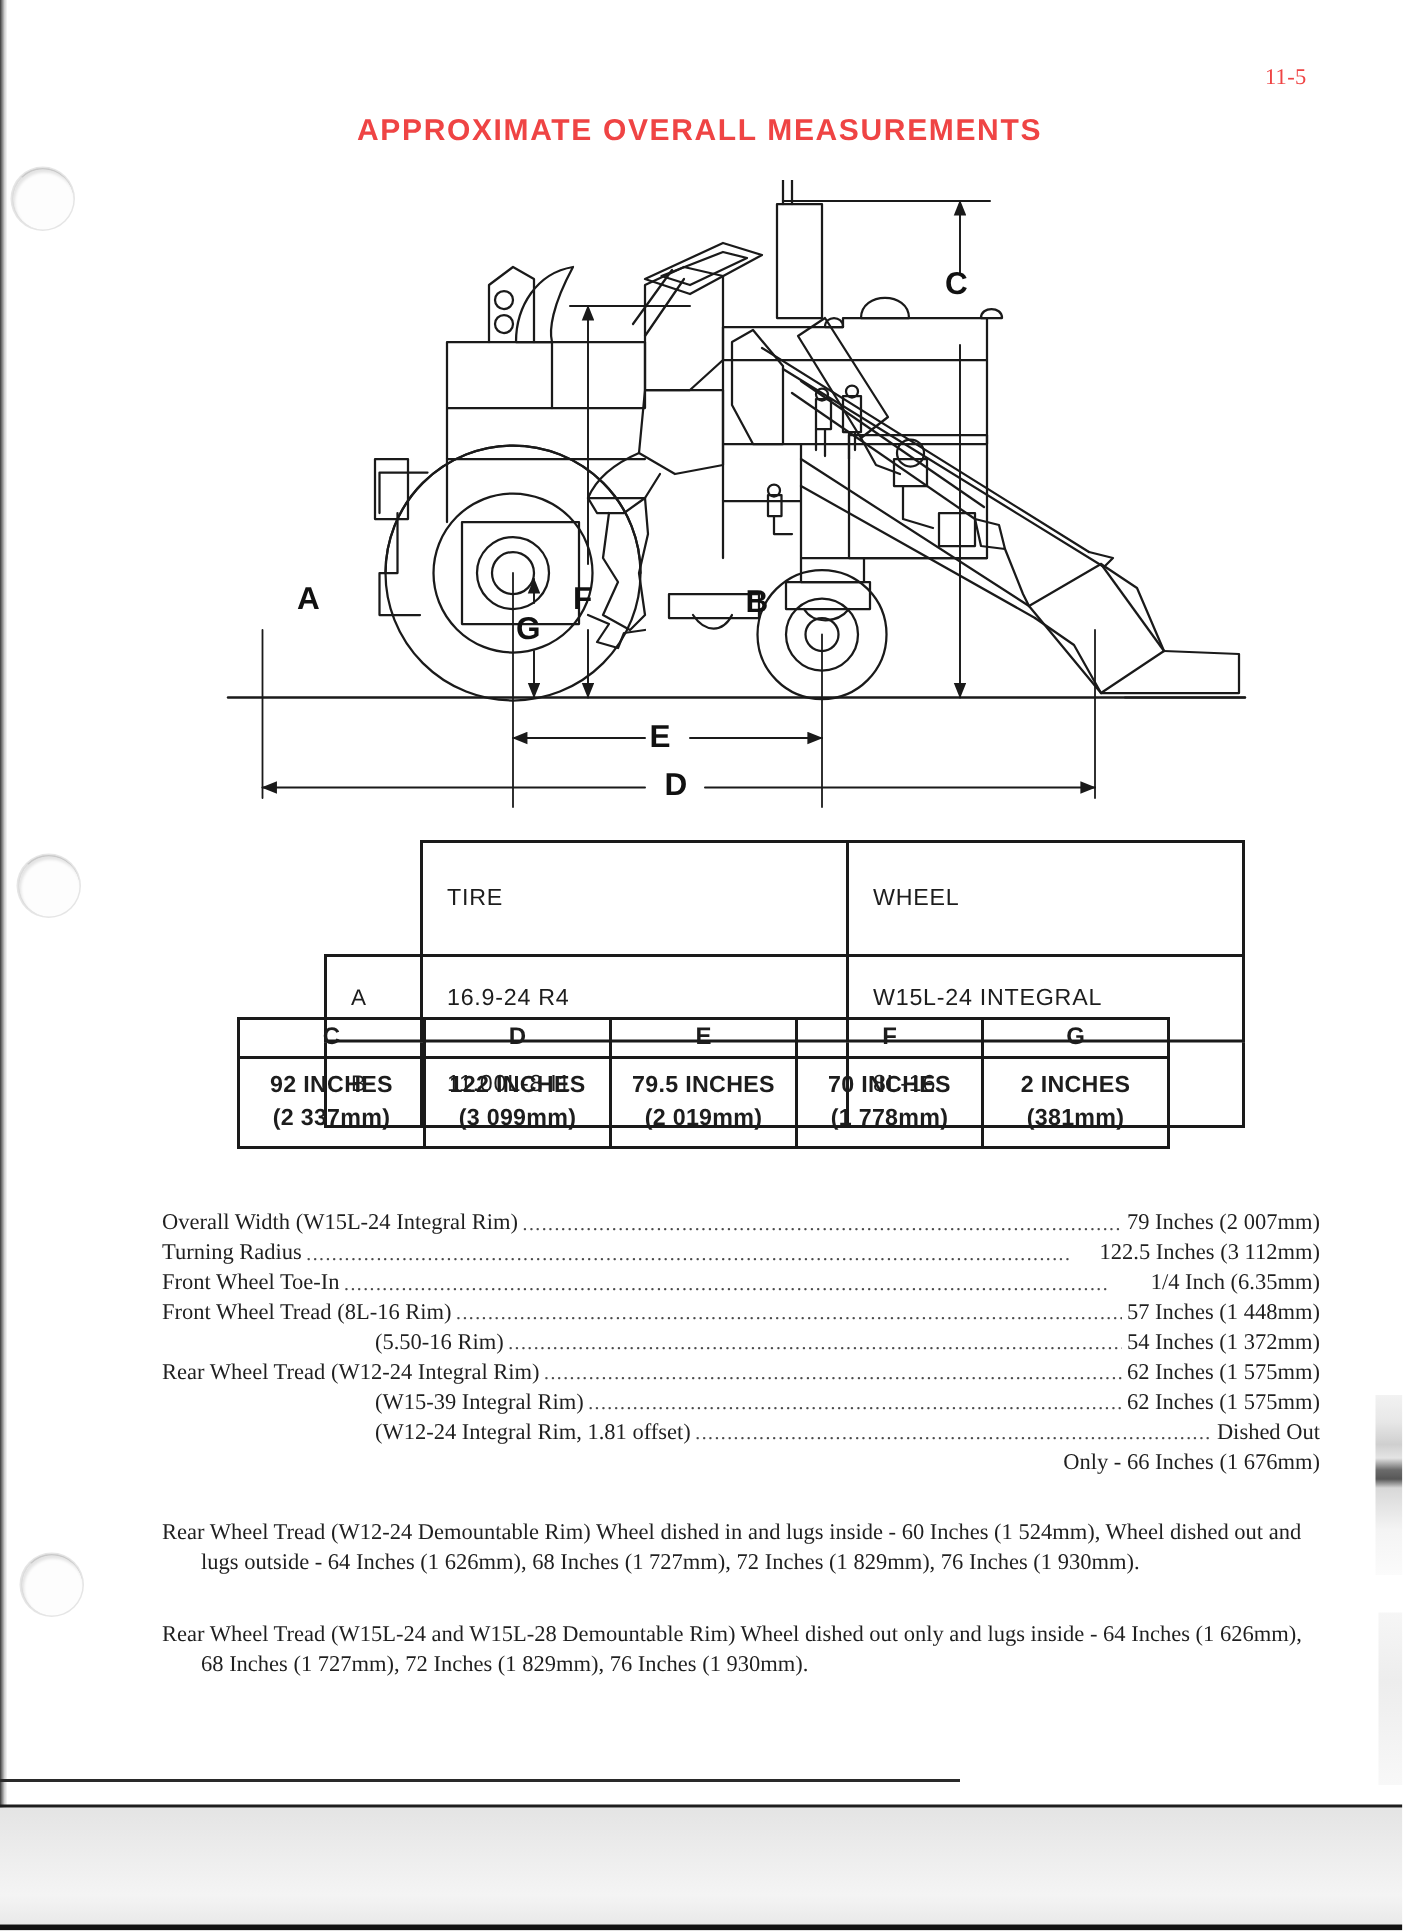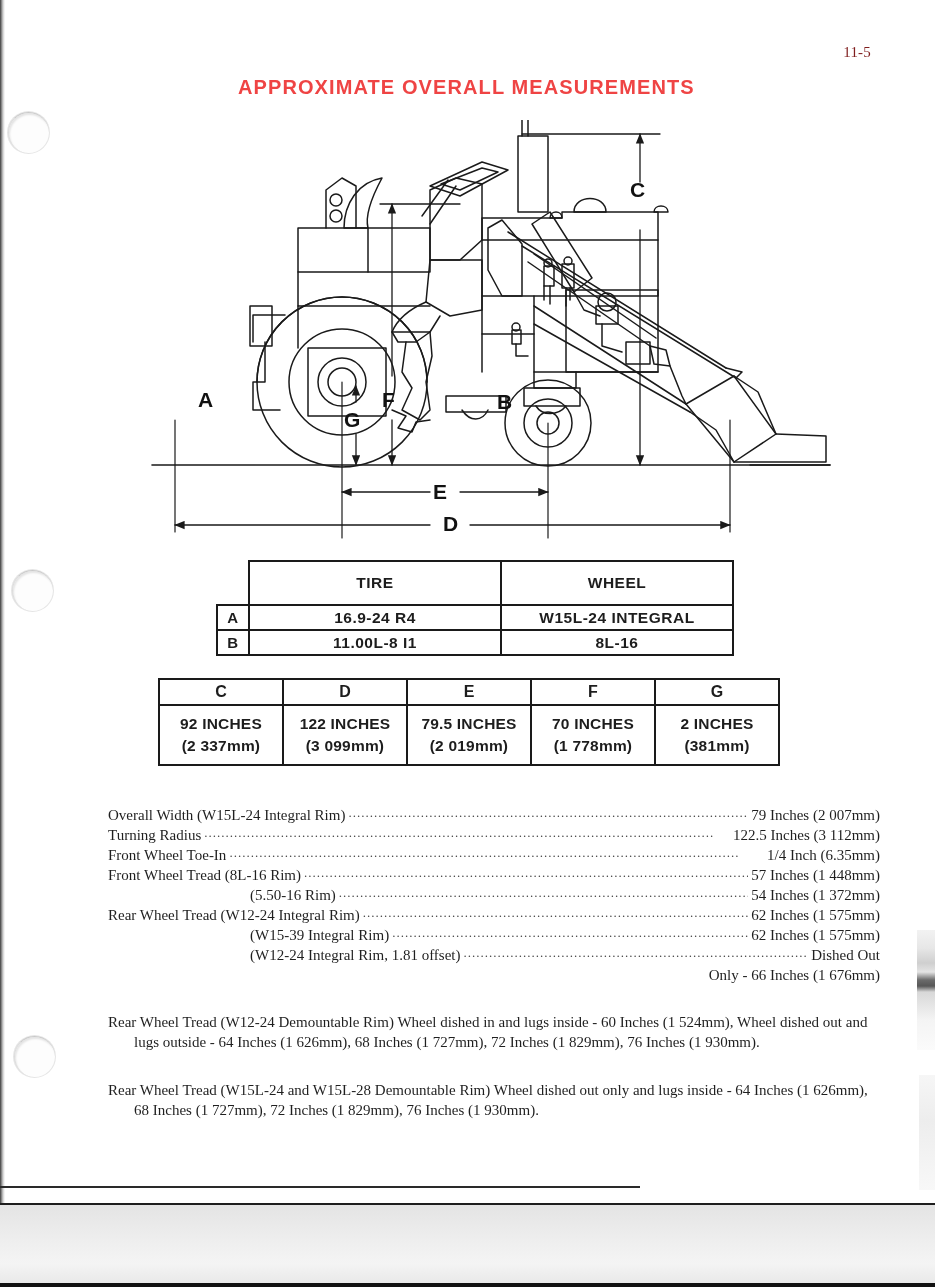--- a/index.html
+++ b/index.html
@@ -67,21 +67,21 @@
     width: 640px; height: 2px;
     background: #2a2a2a;
   }
 
   
   .page-num {
     position: absolute;
     right: 64px; top: 44px;
     font-family: "Liberation Serif", serif;
     font-size: 15px;
-    color: #7f1d1d;
+    color: #ef4444;
     letter-spacing: 0.2px;
   }
   .doc-title {
     position: absolute;
     left: 238px; top: 76px;
     font-family: "Liberation Sans", sans-serif;
     font-size: 20px;
     font-weight: bold;
     letter-spacing: 1.1px;
     color: #ef4444;
@@ -115,26 +115,26 @@
     position: absolute;
     border-collapse: collapse;
     font-family: "Liberation Sans", sans-serif;
   }
 
   #table-tire {
     left: 216px; top: 560px;
   }
   #table-tire td, #table-tire th {
     border: 2px solid #1a1a1a;
-    font-weight: bold;
+    font-weight: normal;
     color: #1d1d1d;
-    text-align: center;
+    text-align: left;
     font-size: 15.5px;
     letter-spacing: 0.5px;
-    padding: 0;
+    padding: 16px;
   }
   #table-tire th { height: 42px; }
   #table-tire td { height: 23px; }
   #table-tire .rowlab {
     width: 30px;
     font-size: 15px;
   }
   #table-tire .blankcorner {
     border: none;
     background: transparent;
@@ -171,21 +171,21 @@
     position: absolute;
     left: 108px; top: 806px;
     width: 772px;
     font-family: "Liberation Serif", serif;
     font-size: 15px;
     color: #1f1f1f;
     line-height: 1.33;
   }
   .spec-row {
     display: flex;
-    align-items: flex-start;
+    align-items: flex-end;
     white-space: nowrap;
   }
   .spec-row .lbl { flex: 0 0 auto; }
   .spec-row .dots {
     flex: 1 1 auto;
     overflow: hidden;
     margin: 0 3px;
     letter-spacing: 1px;
     color: #4a4a4a;
     font-size: 13px;

